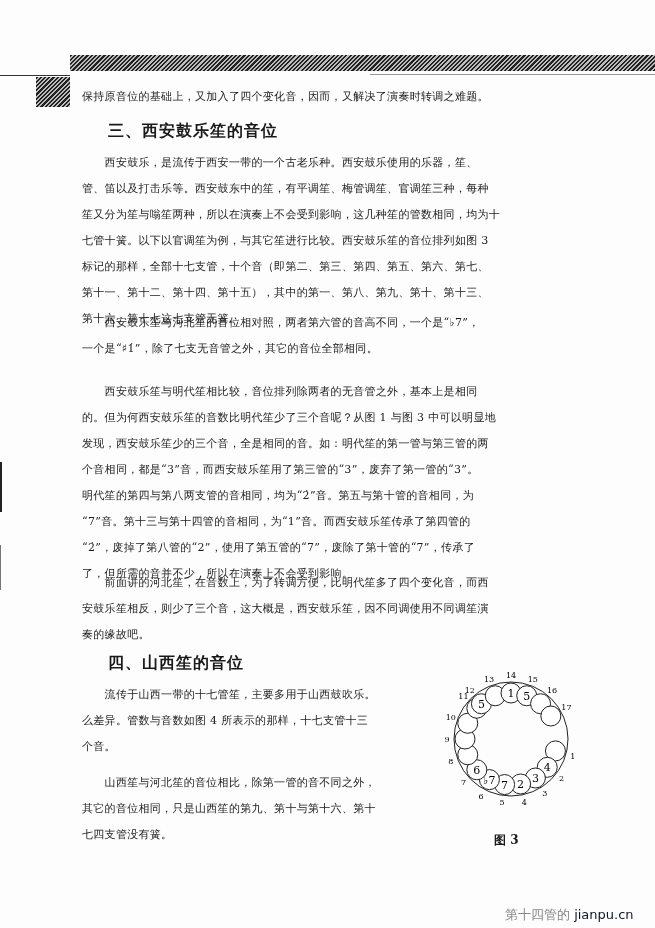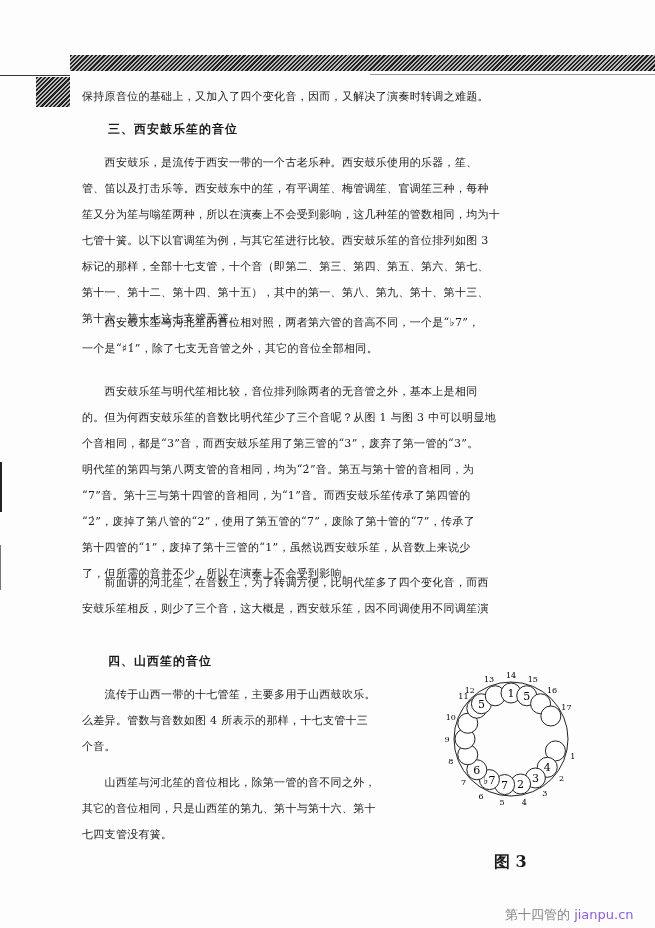--- a/index.html
+++ b/index.html
@@ -12,26 +12,26 @@
   }
   .header-bar { position: absolute; left: 70px; top: 55px; width: 585px; height: 16px; }
   .header-rule { position: absolute; left: 0; top: 75px; width: 70px; height: 1px; background: #333; }
   .header-rule2 { position: absolute; left: 370px; top: 74px; width: 285px; height: 1px; background: #555; opacity: .6; }
   .page-tab { position: absolute; left: 36px; top: 77px; width: 34px; height: 30px; }
   .margin-line1 { position: absolute; left: 0; top: 462px; width: 2px; height: 50px; background: #222; }
   .margin-line2 { position: absolute; left: 0; top: 545px; width: 1px; height: 45px; background: #777; }
 
   .p { position: absolute; font-size: 11px; line-height: 26px; letter-spacing: 0.3px; white-space: nowrap; }
   .line { display: block; height: 26px; }
-  .h { position: absolute; font-family: "DejaVu Sans", "Liberation Sans", sans-serif; font-size: 12px; font-weight: bold; letter-spacing: 1px; }
+  .h { position: absolute; font-family: "DejaVu Sans", "Liberation Sans", sans-serif; font-size: 16px; font-weight: bold; letter-spacing: 1px; }
 
   .fig { position: absolute; left: 448px; top: 676px; width: 126px; height: 126px; }
-  .fig-caption { position: absolute; left: 494px; top: 852px; font-size: 16px; font-weight: bold; }
+  .fig-caption { position: absolute; left: 494px; top: 832px; font-size: 12px; font-weight: bold; }
   .watermark { position: absolute; left: 505px; top: 906px; font-size: 13px; color: #888; font-family: "DejaVu Sans", sans-serif; white-space: nowrap; }
-  .watermark .en { color: #8b5cf6; }
+  .watermark .en { color: #0f172a; }
 </style>
 </head>
 <body>
 
 <div class="header-bar hatch"></div>
 <div class="header-rule"></div>
 <div class="header-rule2"></div>
 <div class="page-tab hatch"></div>
 <div class="margin-line1"></div>
 <div class="margin-line2"></div>
@@ -53,31 +53,32 @@
 </div>
 
 <div class="p" style="left:82px; top:310px;">
   <span class="line">　　西安鼓乐笙与河北笙的音位相对照，两者第六管的音高不同，一个是“♭7”，</span>
   <span class="line" style="margin-top:0;">一个是“♯1̇”，除了七支无音管之外，其它的音位全部相同。</span>
 </div>
 
 <div class="p" style="left:82px; top:368px;margin-top:11px;">
   <span class="line">　　西安鼓乐笙与明代笙相比较，音位排列除两者的无音管之外，基本上是相同</span>
   <span class="line">的。但为何西安鼓乐笙的音数比明代笙少了三个音呢？从图 1 与图 3 中可以明显地</span>
+  <span class="line">发现，西安鼓乐笙少的三个音，全是相同的音。如：明代笙的第一管与第三管的两</span>
   <span class="line">个音相同，都是“3”音，而西安鼓乐笙用了第三管的“3”，废弃了第一管的“3”。</span>
   <span class="line">明代笙的第四与第八两支管的音相同，均为“2̇”音。第五与第十管的音相同，为</span>
   <span class="line">“7”音。第十三与第十四管的音相同，为“1”音。而西安鼓乐笙传承了第四管的</span>
   <span class="line">“2̇”，废掉了第八管的“2”，使用了第五管的“7”，废除了第十管的“7”，传承了</span>
-  <span class="line">第十四管的“1”，废掉了第十三管的“1”，虽然说西安鼓乐笙，从音数上来说少</span>
   <span class="line">了，但所需的音并不少，所以在演奏上不会受到影响。</span>
 </div>
 
 <div class="p" style="left:82px; top:570px;">
   <span class="line">　　前面讲的河北笙，在音数上，为了转调方便，比明代笙多了四个变化音，而西</span>
   <span class="line">安鼓乐笙相反，则少了三个音，这大概是，西安鼓乐笙，因不同调使用不同调笙演</span>
+  <span class="line">奏的缘故吧。</span>
 </div>
 
 <div class="h" style="left:108px; top:653px;">四、山西笙的音位</div>
 
 <div class="p" style="left:82px; top:682px;">
   <span class="line">　　流传于山西一带的十七管笙，主要多用于山西鼓吹乐。</span>
   <span class="line">么差异。管数与音数如图 4 所表示的那样，十七支管十三</span>
   <span class="line">个音。</span>
 </div>
 

